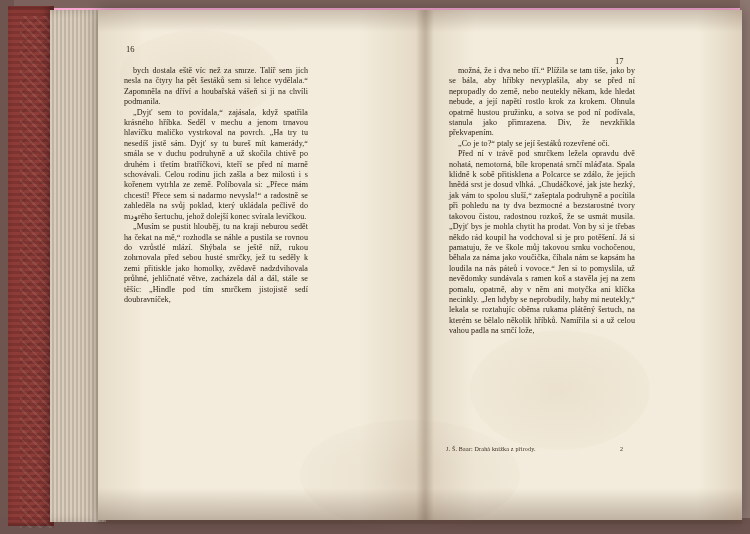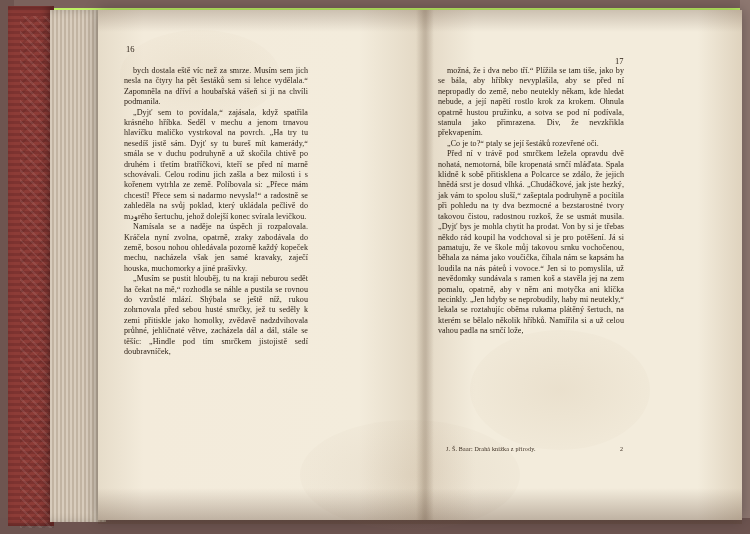--- a/index.html
+++ b/index.html
@@ -10,21 +10,21 @@
   body {
     width: 750px;
     height: 534px;
     overflow: hidden;
     font-family: "Liberation Serif", serif;
   }
   .scan {
     position: relative;
     width: 750px;
     height: 534px;
-    background: #bef264;
+    background: #f9a8d4;
     overflow: hidden;
   }
   
   .bg-left {
     position: absolute;
     left: 0; top: 0;
     width: 14px; height: 534px;
     background: #6e5550;
   }
   .bg-top {
@@ -111,21 +111,21 @@
     line-height: 10.4px;
     text-align: justify;
     font-family: "Liberation Serif", serif;
     letter-spacing: 0.05px;
   }
   #left-body {
     left: 124px; top: 66px;
     width: 184px;
   }
   #right-body {
-    left: 438px; top: 66px;
+    left: 449px; top: 66px;
     width: 186px;
   }
   .para {
     margin: 0;
     text-indent: 9px;
   }
   .folio {
     position: absolute;
     font-size: 8.5px;
     color: #2d2117;
@@ -187,23 +187,22 @@
   </div>
 
   <div class="stain s1"></div>
   <div class="stain s2"></div>
   <div class="stain s3"></div>
 
   <div class="folio" id="folio-left">16</div>
   <div class="folio" id="folio-right">17</div>
 
   <div class="text-col" id="left-body">
-    <p class="para">bych dostala eště víc než za smrze. Musím sem jich nesla na čtyry ha pět šestáků sem si lehce vydělala.“ Zapomněla na dříví a houbařská vášeň si ji na chvíli podmanila.</p>
+    <p class="para">bych dostala eště víc než za smrze. Talíř sem jich nesla na čtyry ha pět šestáků sem si lehce vydělala.“ Zapomněla na dříví a houbařská vášeň si ji na chvíli podmanila.</p>
     <p class="para">„Dyjť sem to povídala,“ zajásala, když spatřila krásného hříbka. Seděl v mechu a jenom trnavou hlavíčku maličko vystrkoval na povrch. „Ha try tu nesedíš jistě sám. Dyjť sy tu bureš mít kamerády,“ smála se v duchu podruhyně a už skočila chtivě po druhém i třetím bratříčkovi, kteří se před ní marně schovávali. Celou rodinu jich zašla a bez milosti i s kořenem vytrhla ze země. Políbovala si: „Přece mám chcestí! Přece sem si nadarmo nevysla!“ a radostně se zahleděla na svůj poklad, který ukládala pečlivě do mودrého šertuchu, jehož dolejší konec svírala levičkou.</p>
-    <p class="para">Namísala se a naděje na úspěch ji rozpalovala. Kráčela nyní zvolna, opatrně, zraky zabodávala do země, bosou nohou ohledávala pozorně každý kopeček mechu, nacházela však jen samé kravaky, zaječí houska, muchomorky a jiné prašivky.</p>
     <p class="para">„Musím se pustit hlouběj, tu na kraji neburou sedět ha čekat na mě,“ rozhodla se náhle a pustila se rovnou do vzrůstlé mlází. Shýbala se ještě níž, rukou zohrnovala před sebou husté smrčky, jež tu seděly k zemi přitiskle jako homolky, zvědavě nadzdvihovala průhné, jehličnaté větve, zacházela dál a dál, stále se těšíc: „Hindle pod tím smrčkem jistojistě sedí doubravníček,</p>
   </div>
 
   <div class="text-col" id="right-body">
     <p class="para">možná, že i dva nebo tří.“ Plížila se tam tiše, jako by se bála, aby hříbky nevyplašila, aby se před ní nepropadly do země, nebo neutekly někam, kde hledat nebude, a její napětí rostlo krok za krokem. Ohnula opatrně hustou pružinku, a sotva se pod ní podívala, stanula jako přimrazena. Div, že nevzkřikla překvapením.</p>
     <p class="para">„Co je to?“ ptaly se její šestáků rozevřené oči.</p>
     <p class="para">Před ní v trávě pod smrčkem ležela opravdu dvě nohatá, nemotorná, bíle kropenatá srnčí mláďata. Spala klidně k sobě přitisklena a Polcarce se zdálo, že jejich hnědá srst je dosud vlhká. „Chudáčkové, jak jste hezký, jak vám to spolou sluší,“ zašeptala podruhyně a pocítila při pohledu na ty dva bezmocné a bezstarostné tvory takovou čistou, radostnou rozkoš, že se usmát musila. „Dyjť bys je mohla chytit ha prodat. Von by si je třebas někdo rád koupil ha vodchoval si je pro potěšení. Já si pamatuju, že ve škole můj takovou srnku vochočenou, běhala za náma jako voučička, číhala nám se kapsám ha loudila na nás páteů i vovoce.“ Jen si to pomyslila, už nevědomky sundávala s ramen koš a stavěla jej na zem pomalu, opatrně, aby v něm ani motyčka ani klíčka necinkly. „Jen hdyby se neprobudily, haby mi neutekly,“ lekala se roztahujíc oběma rukama plátěný šertuch, na kterém se bělalo několik hříbků. Namířila si a už celou vahou padla na srnčí lože,</p>
   </div>
 
   <div class="footline" id="foot-source">J. Š. Baar: Drahá knížka z přírody.</div>

